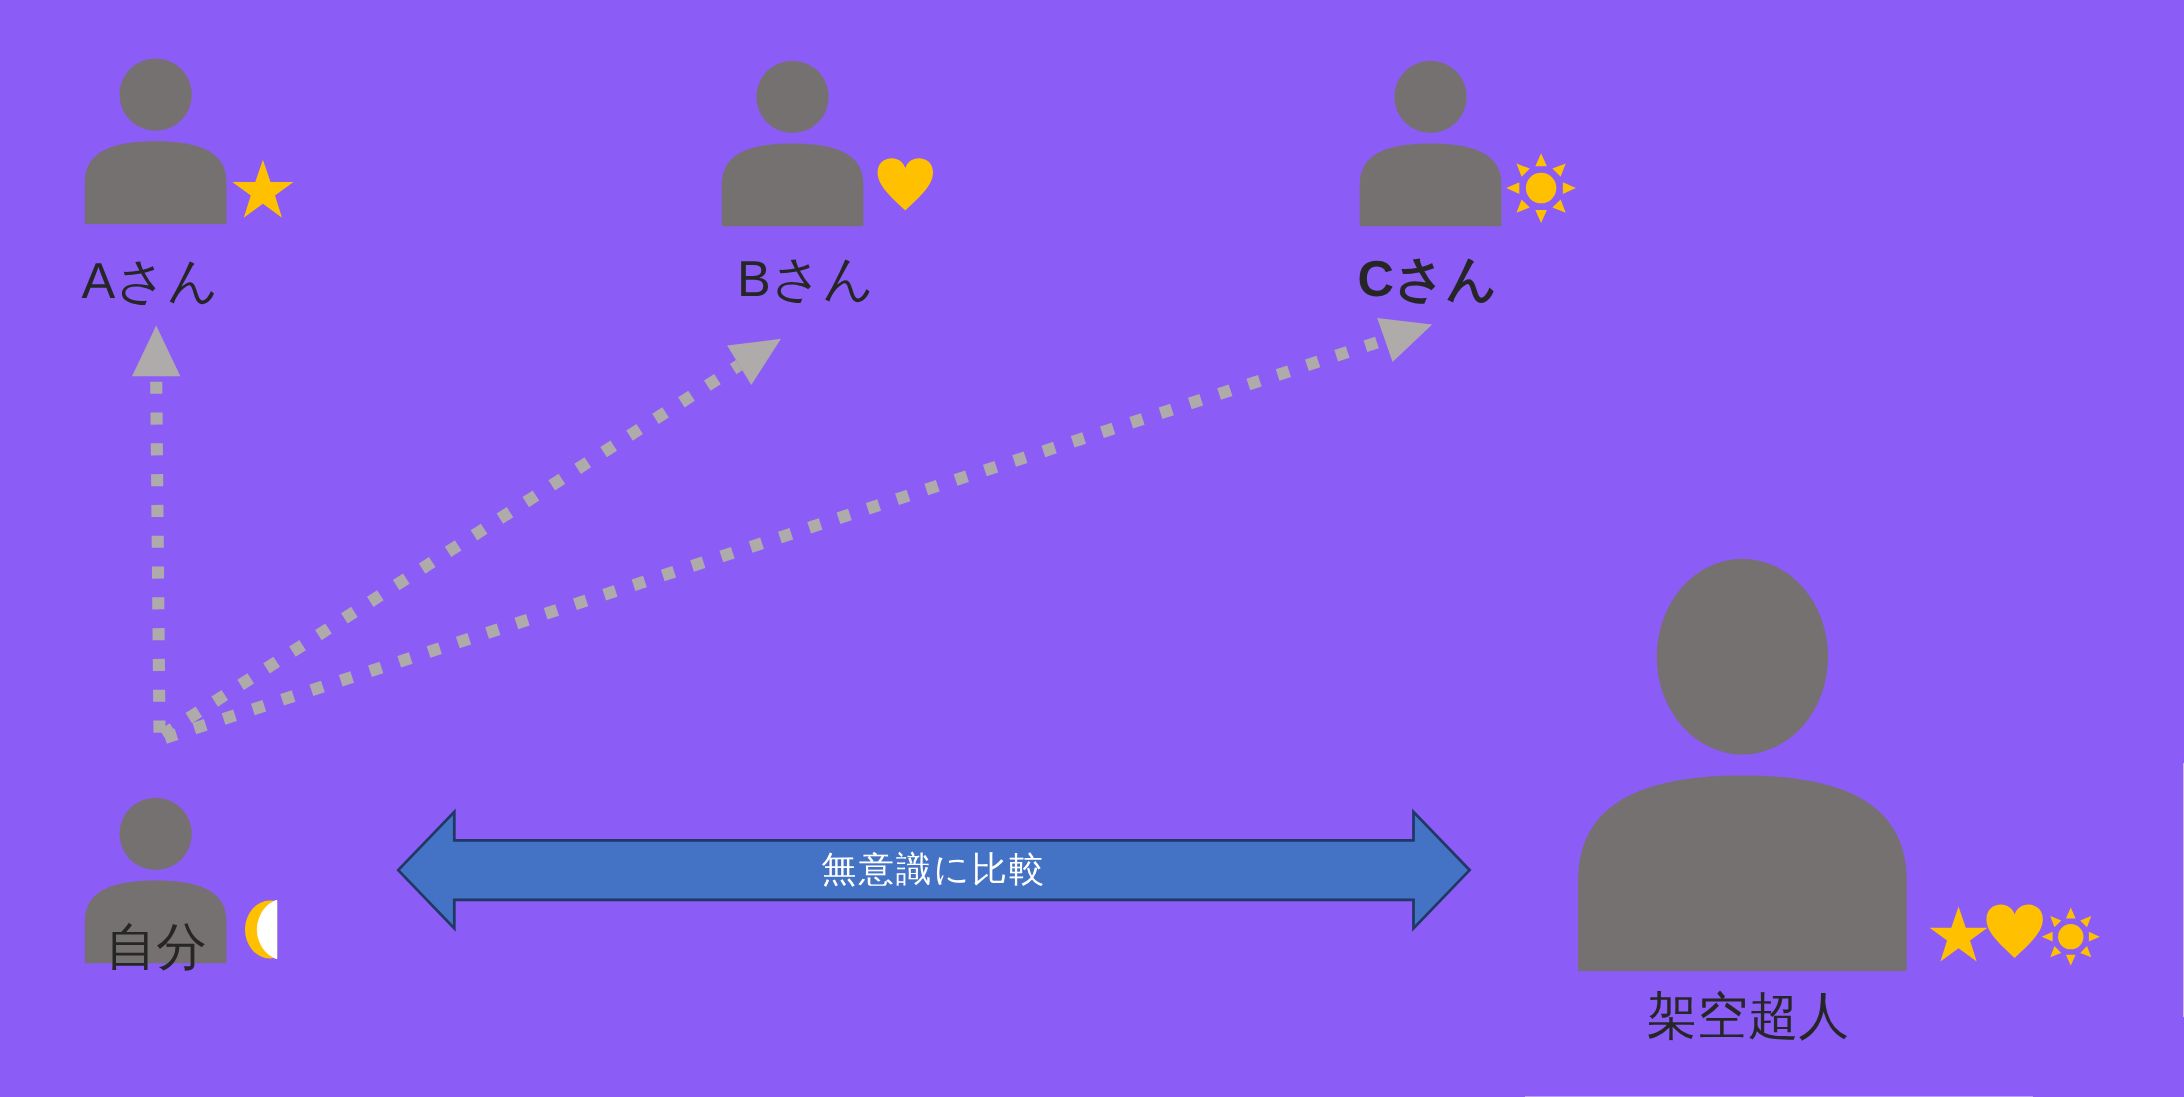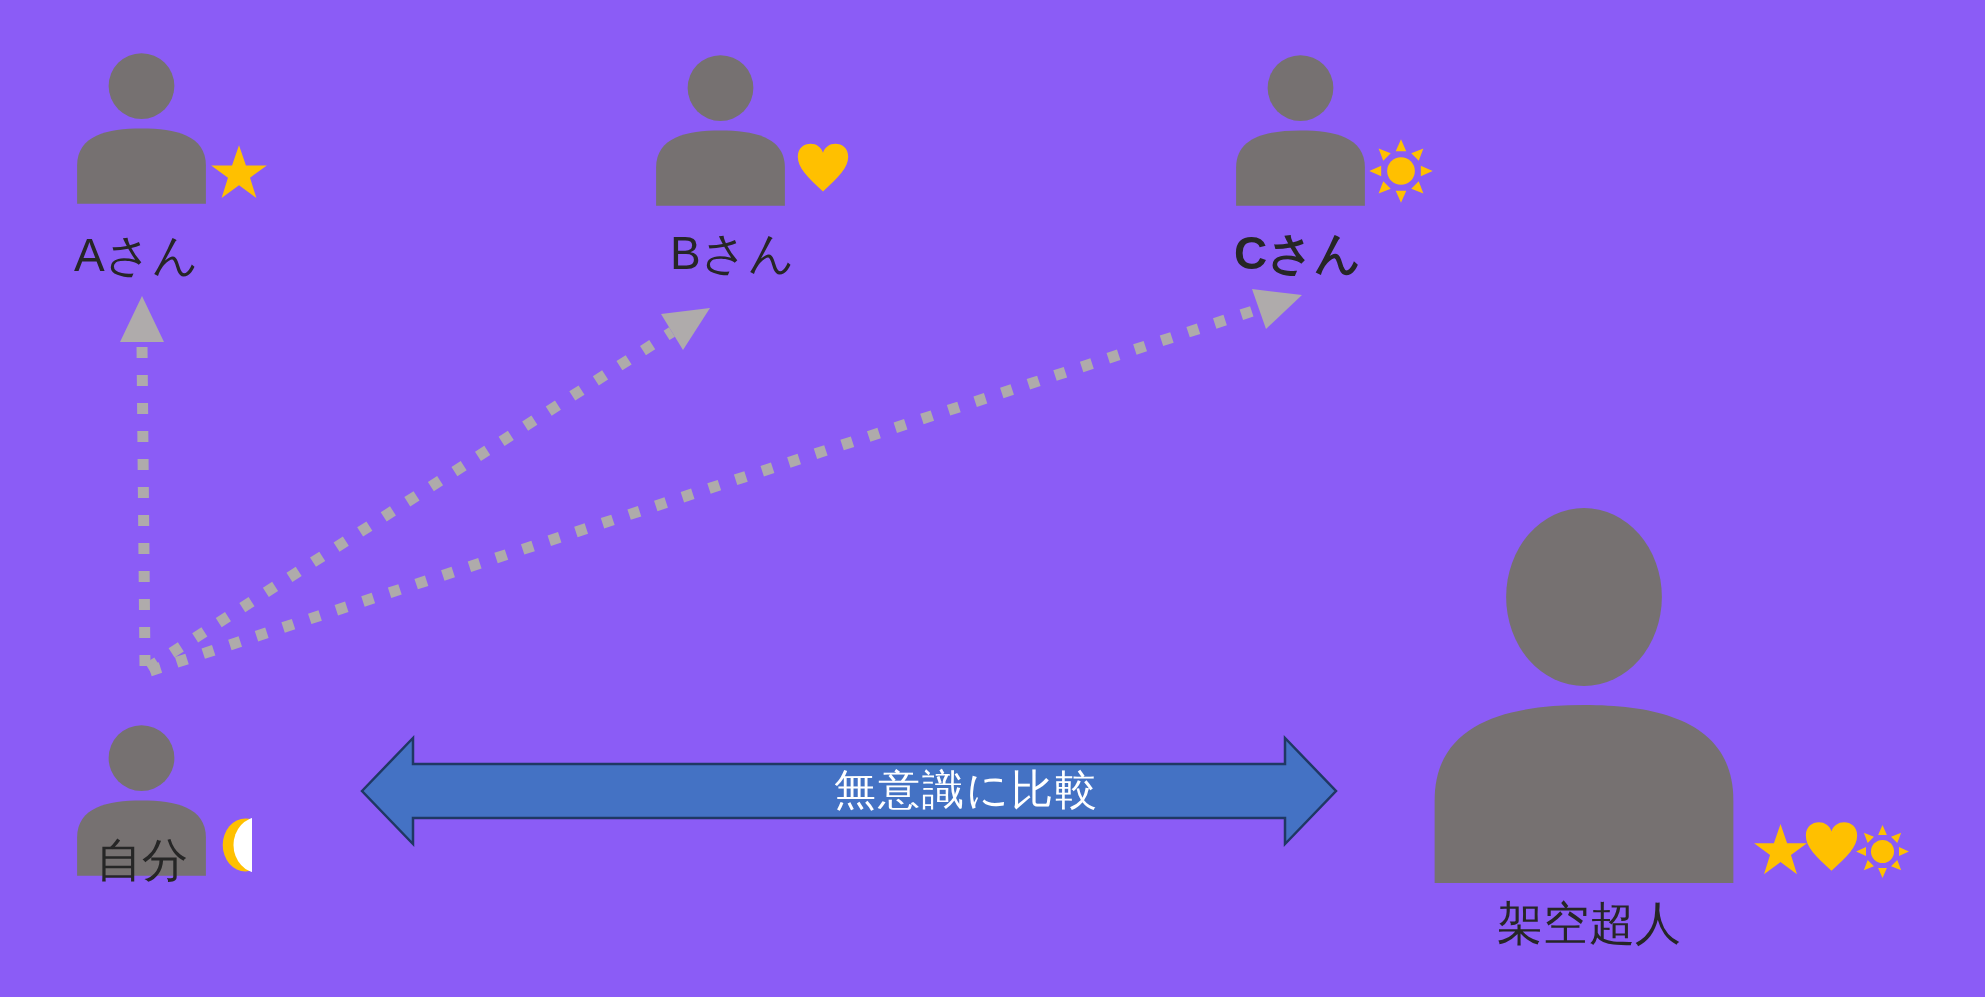--- a/index.html
+++ b/index.html
@@ -32,22 +32,22 @@
     color: #262626;
     white-space: nowrap;
   }
   .arrow-label {
     position: absolute;
     left: 599px;
     top: 762px;
     width: 500px;
     height: 56px;
     line-height: 56px;
-    text-align: right;
-    font-size: 42px;
+    text-align: center;
+    font-size: 32px;
     letter-spacing: 2px;
     color: #ffffff;
     white-space: nowrap;
   }
   svg { display: block; }
 </style>
 </head>
 <body>
 
 <div class="canvas">

